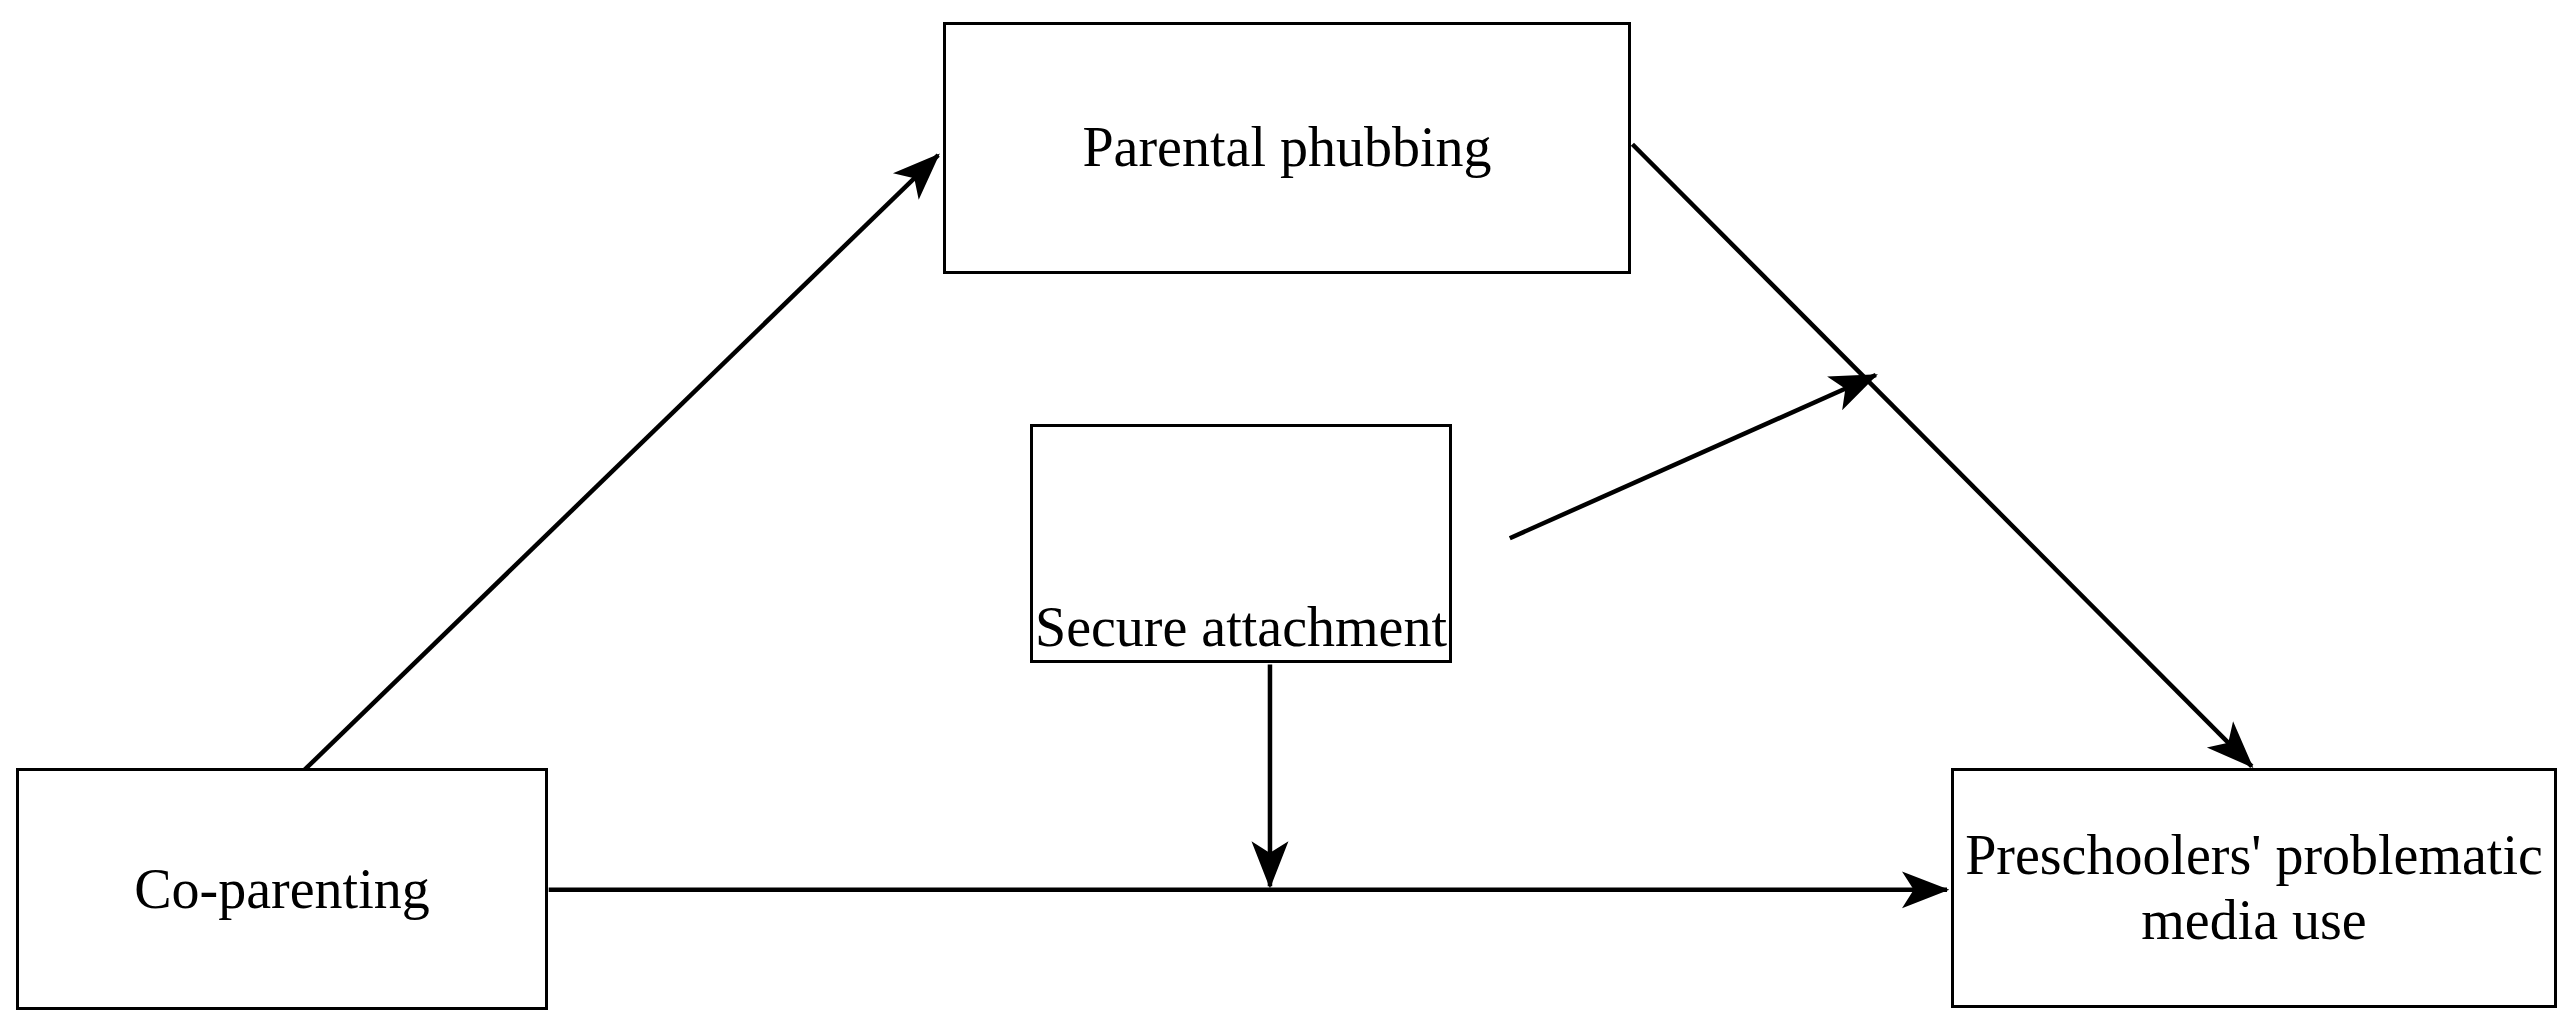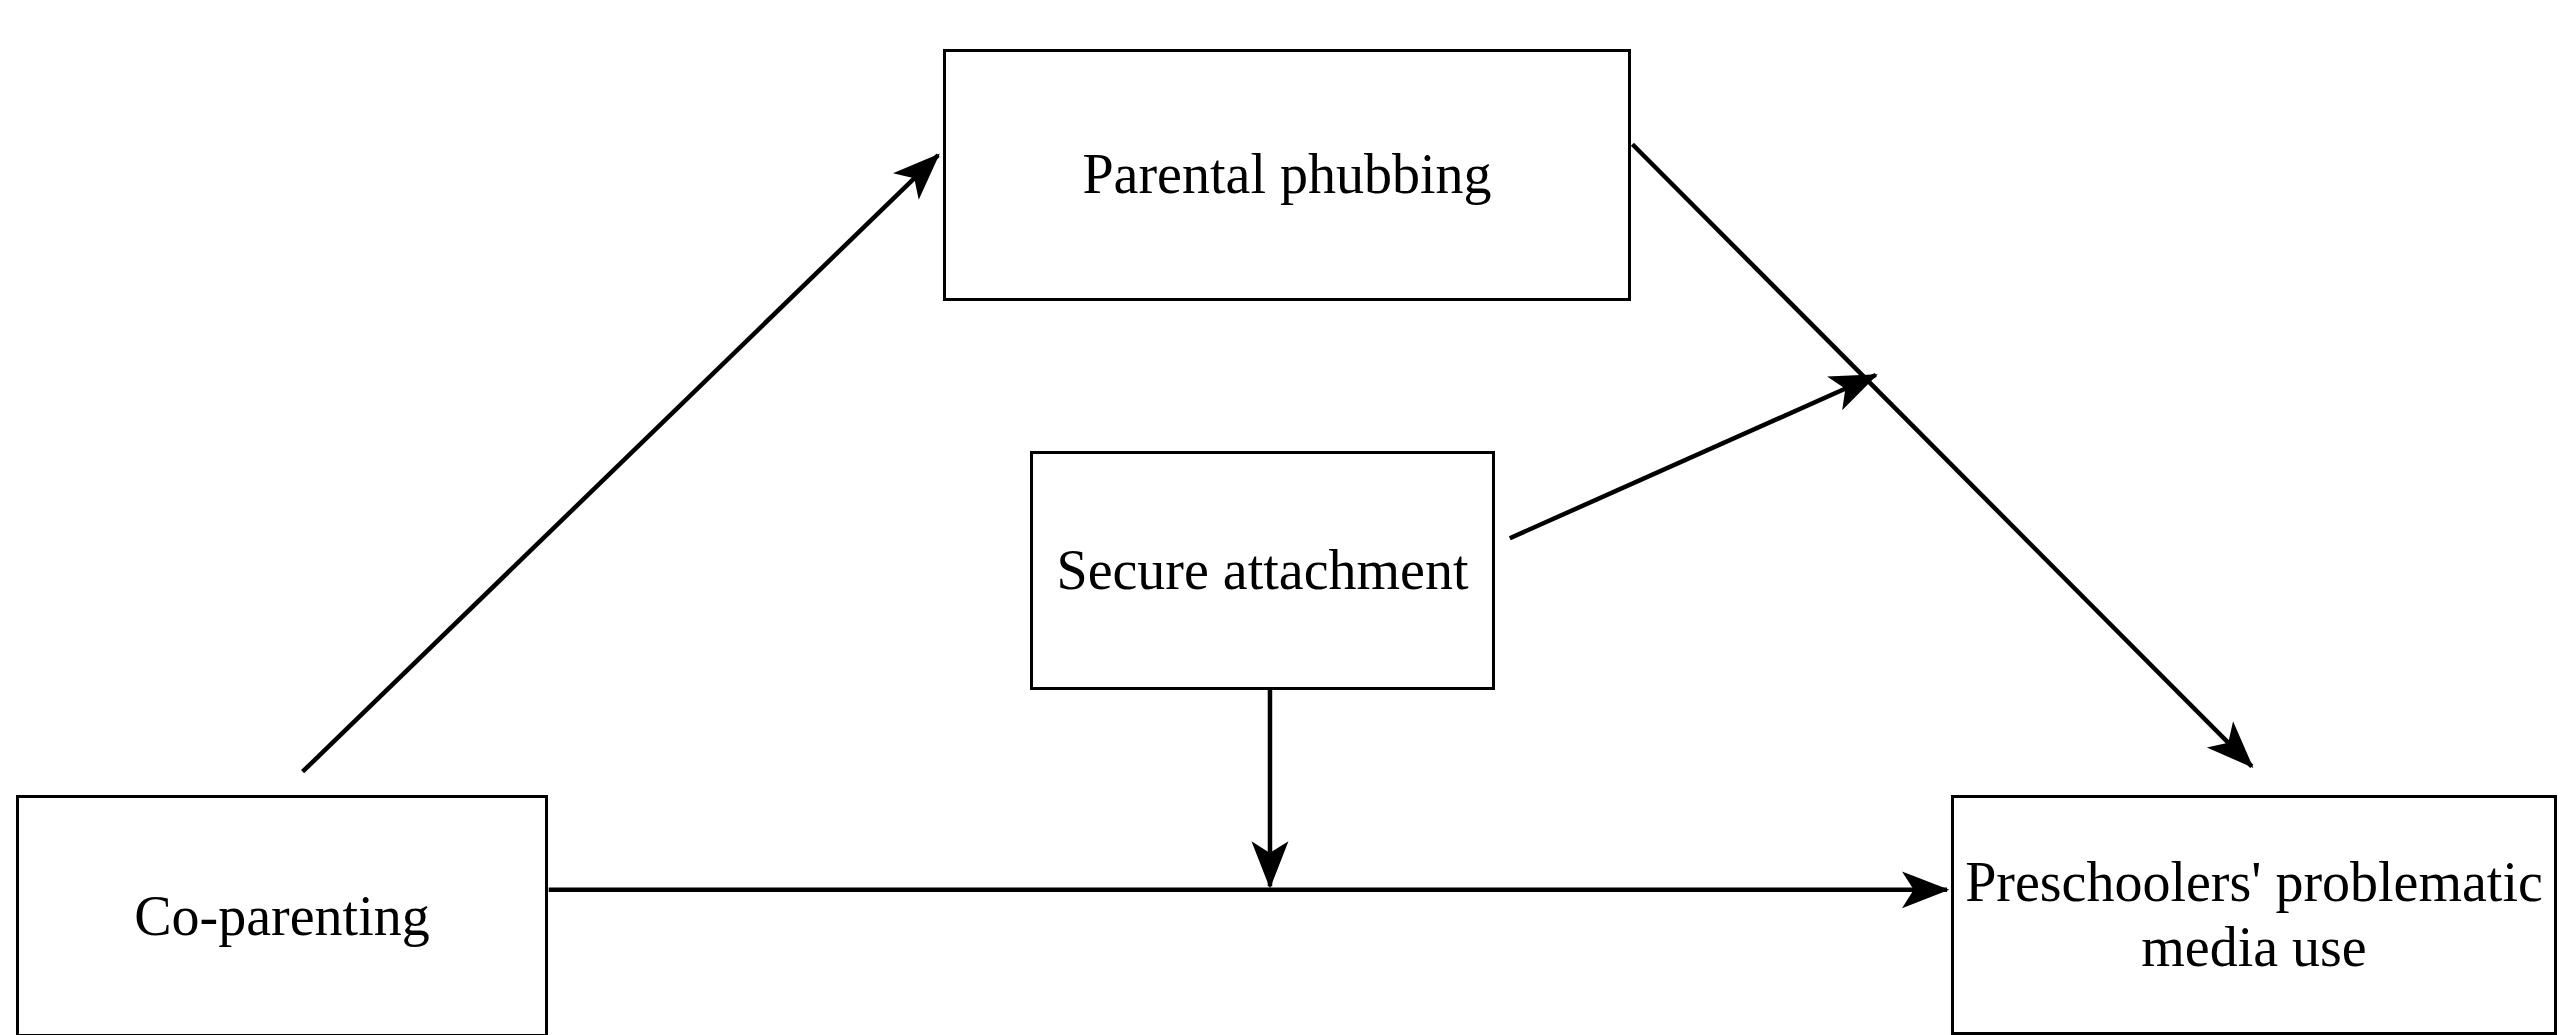--- a/index.html
+++ b/index.html
@@ -24,42 +24,42 @@
   }
   .node-box {
     position: absolute;
     box-sizing: border-box;
     border: 3.6px solid #000000;
     background: #ffffff;
     display: flex;
     align-items: center;
     justify-content: center;
     z-index: 3;
-    margin-top: 27px;
   }
   .node-label {
     font-family: "Liberation Serif", "DejaVu Serif", serif;
     font-size: 56px;
     line-height: 1.16;
     color: #000000;
     text-align: center;
     white-space: pre-line;
     padding: 0 5.4px;
   }
   #node-parental-phubbing {
     left: 943px;
     top: 21.6px;
     width: 688px;
     height: 252px;
   }
   #node-secure-attachment {
     left: 1030px;
     top: 424px;
-    width: 465px;
+    width: 422px;
     height: 239px;
+    align-items: flex-end;
   }
   #node-secure-attachment .node-label {
     padding: 0 1.8px;
   }
   #node-co-parenting {
     left: 16px;
     top: 768px;
     width: 532px;
     height: 242px;
   }

